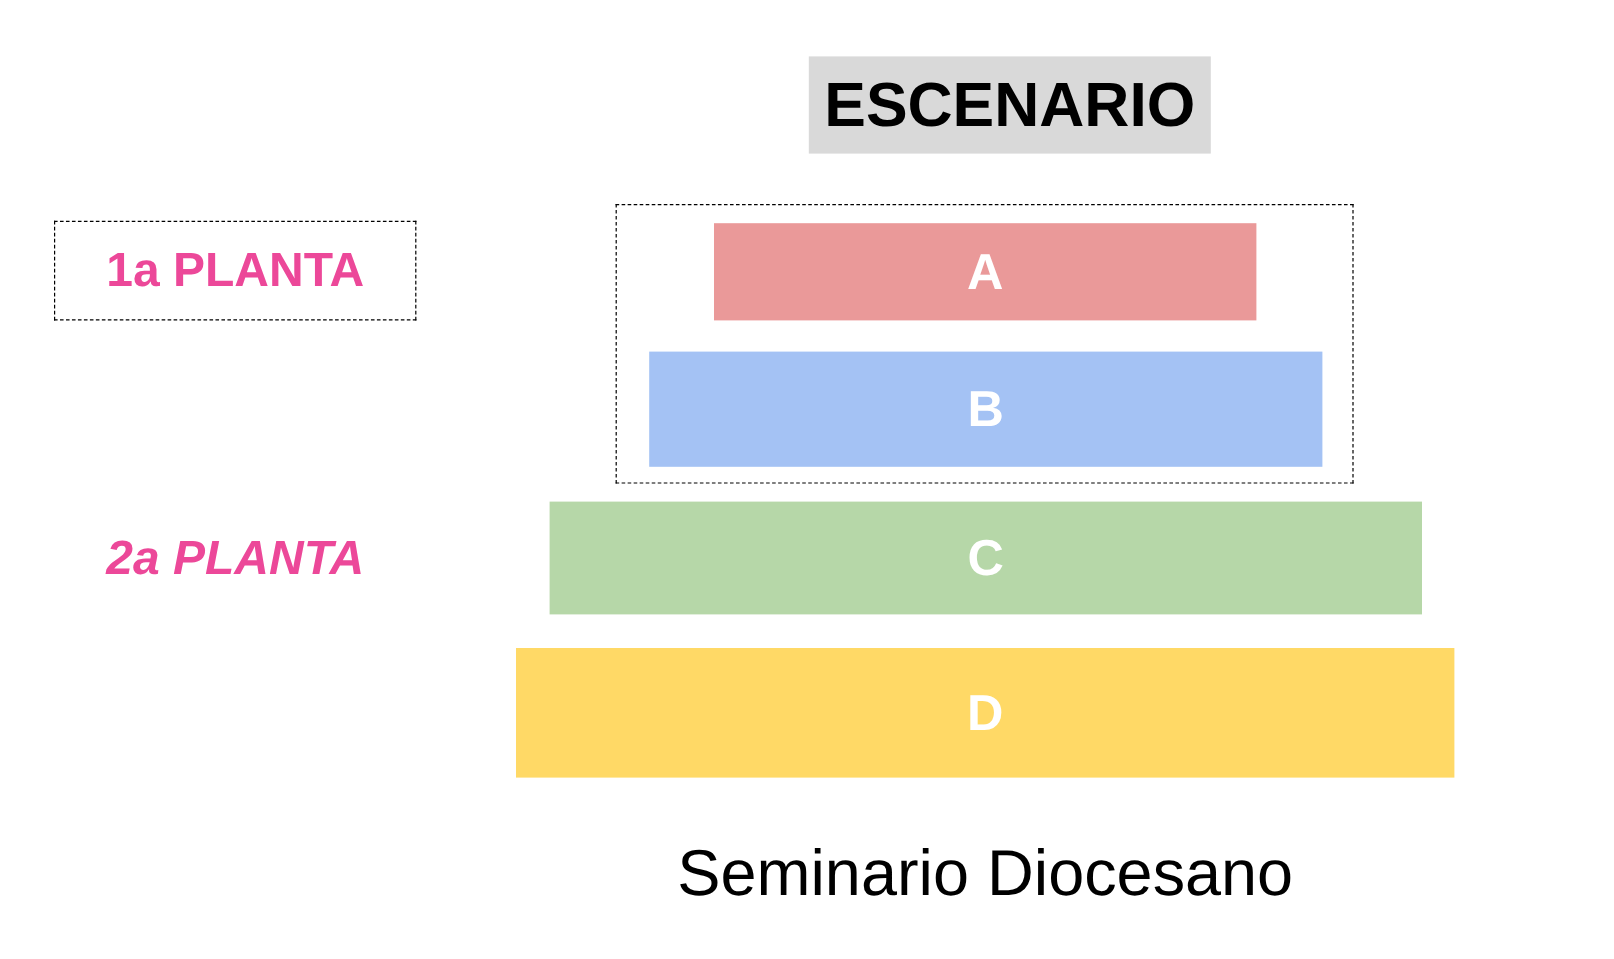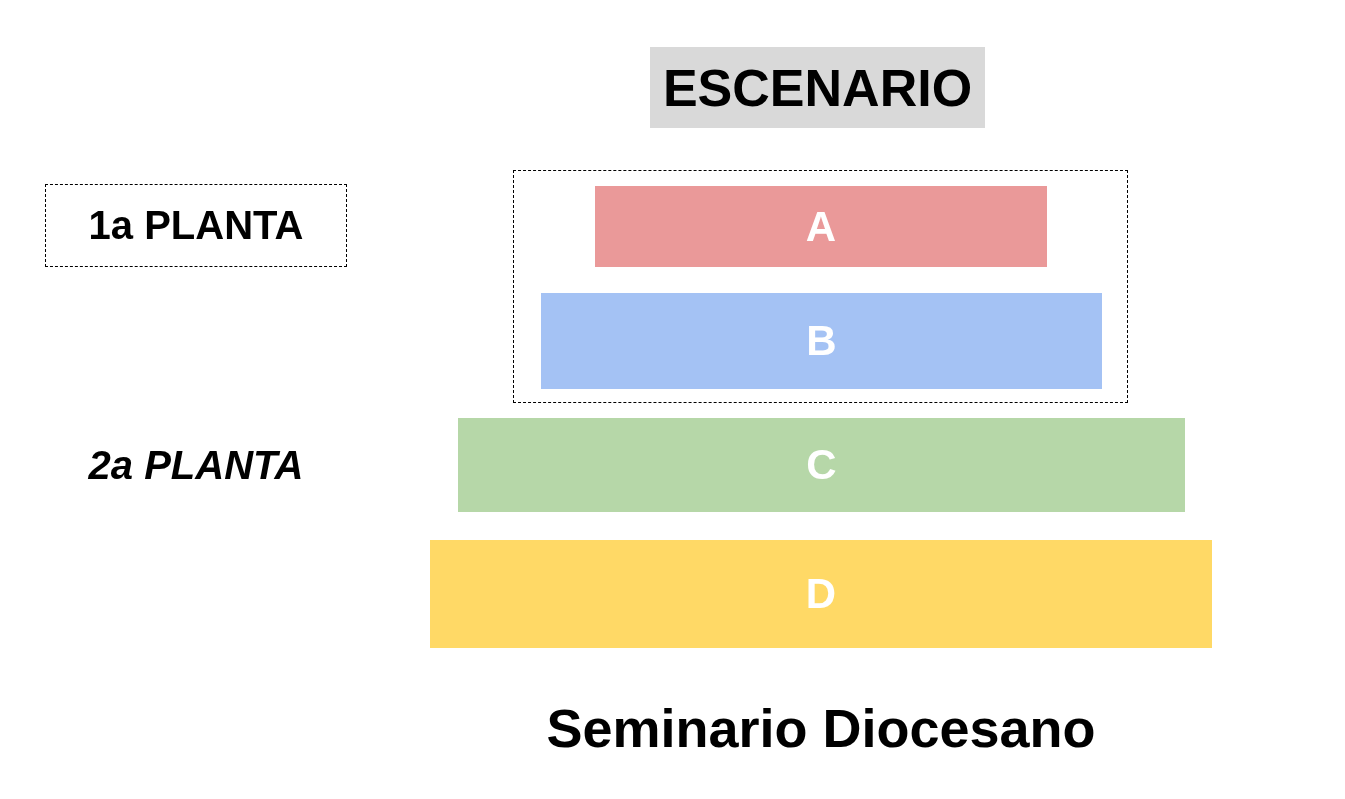--- a/index.html
+++ b/index.html
@@ -41,21 +41,21 @@
     position: absolute;
     left: 45px; top: 184px;
     width: 302px; height: 83px;
     border: 1.5px dashed #000000;
     box-sizing: border-box;
     display: flex; align-items: center; justify-content: center;
   }
   .floor-text {
     font-size: 40px;
     font-weight: bold;
-    color: #000000;
+    color: #ec4899;
     white-space: nowrap;
   }
   .floor2-label {
     position: absolute;
     left: 45px; top: 418px;
     width: 302px; height: 94px;
     display: flex; align-items: center; justify-content: center; font-style: italic;
   }
   .zone {
     position: absolute;
@@ -69,31 +69,31 @@
     font-size: 42px;
     font-weight: bold;
     color: #ffffff;
   }
   .venue-name {
     position: absolute;
     left: 430px; top: 700px;
     width: 782px; height: 56px;
     display: flex; align-items: center; justify-content: center;
     font-size: 54px;
-    font-weight: bold;
+    font-weight: normal;
     color: #000000;
     white-space: nowrap;
   }
 </style>
 </head>
 <body>
 
 <div class="canvas">
 
-  <div class="stage-box" style="background-color: rgb(217, 217, 217);">
+  <div class="stage-box" style="background-color: rgb(217, 217, 217); margin-left: 24px;">
     <span class="stage-text">ESCENARIO</span>
   </div>
 
   <div class="floor1-box">
     <span class="floor-text">1a PLANTA</span>
   </div>
 
   <div class="group-ab"></div>
 
   <div class="zone zone-a" style="background-color: rgb(234, 153, 153);">

